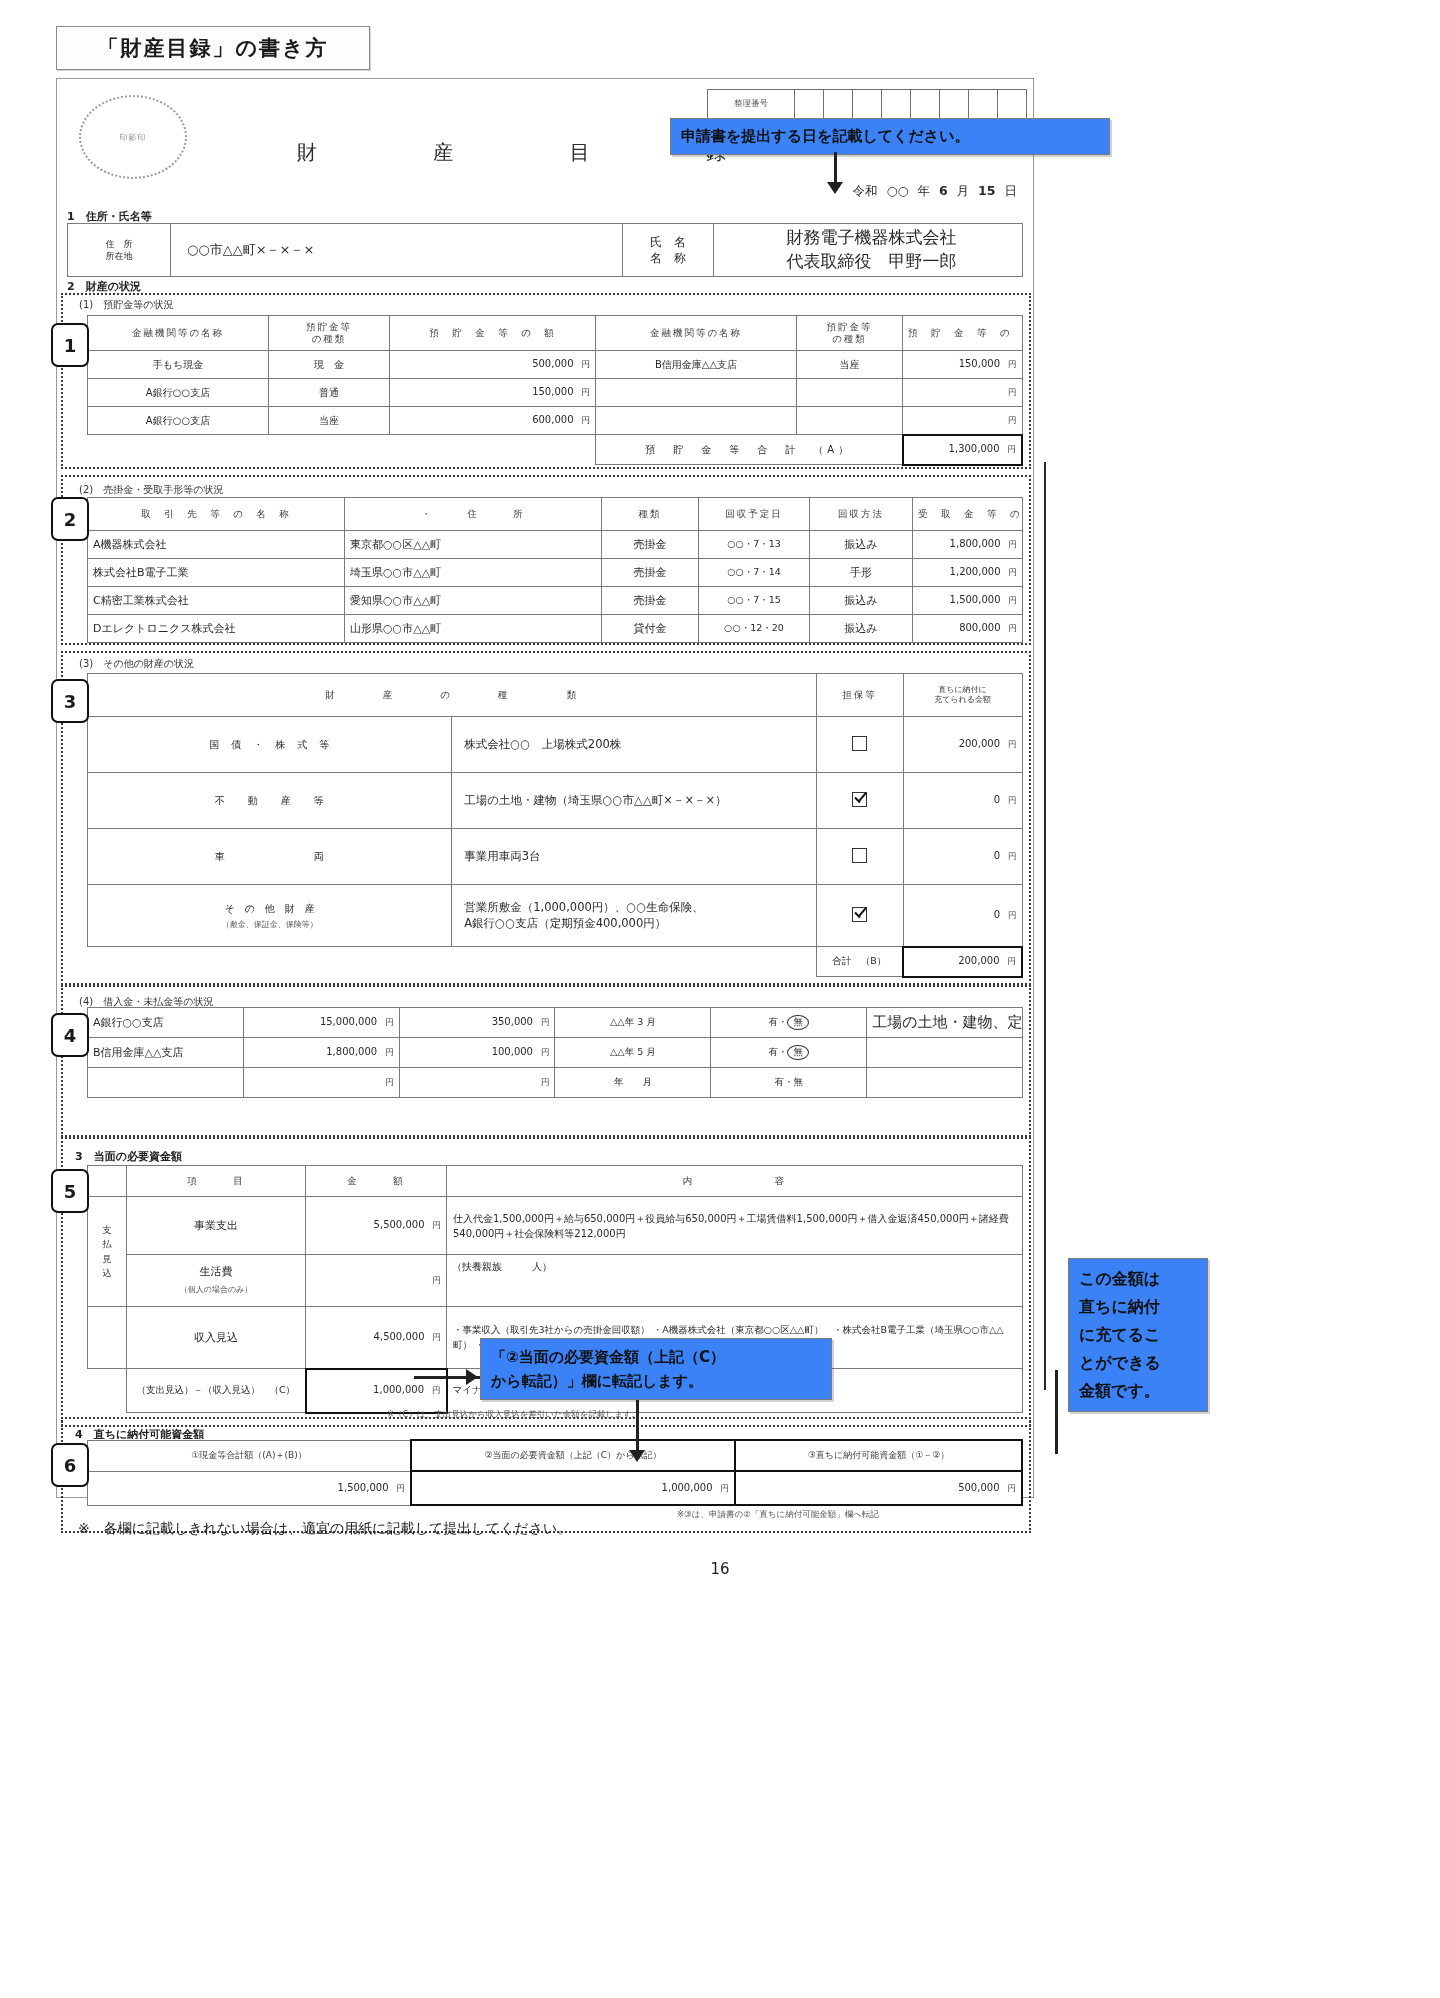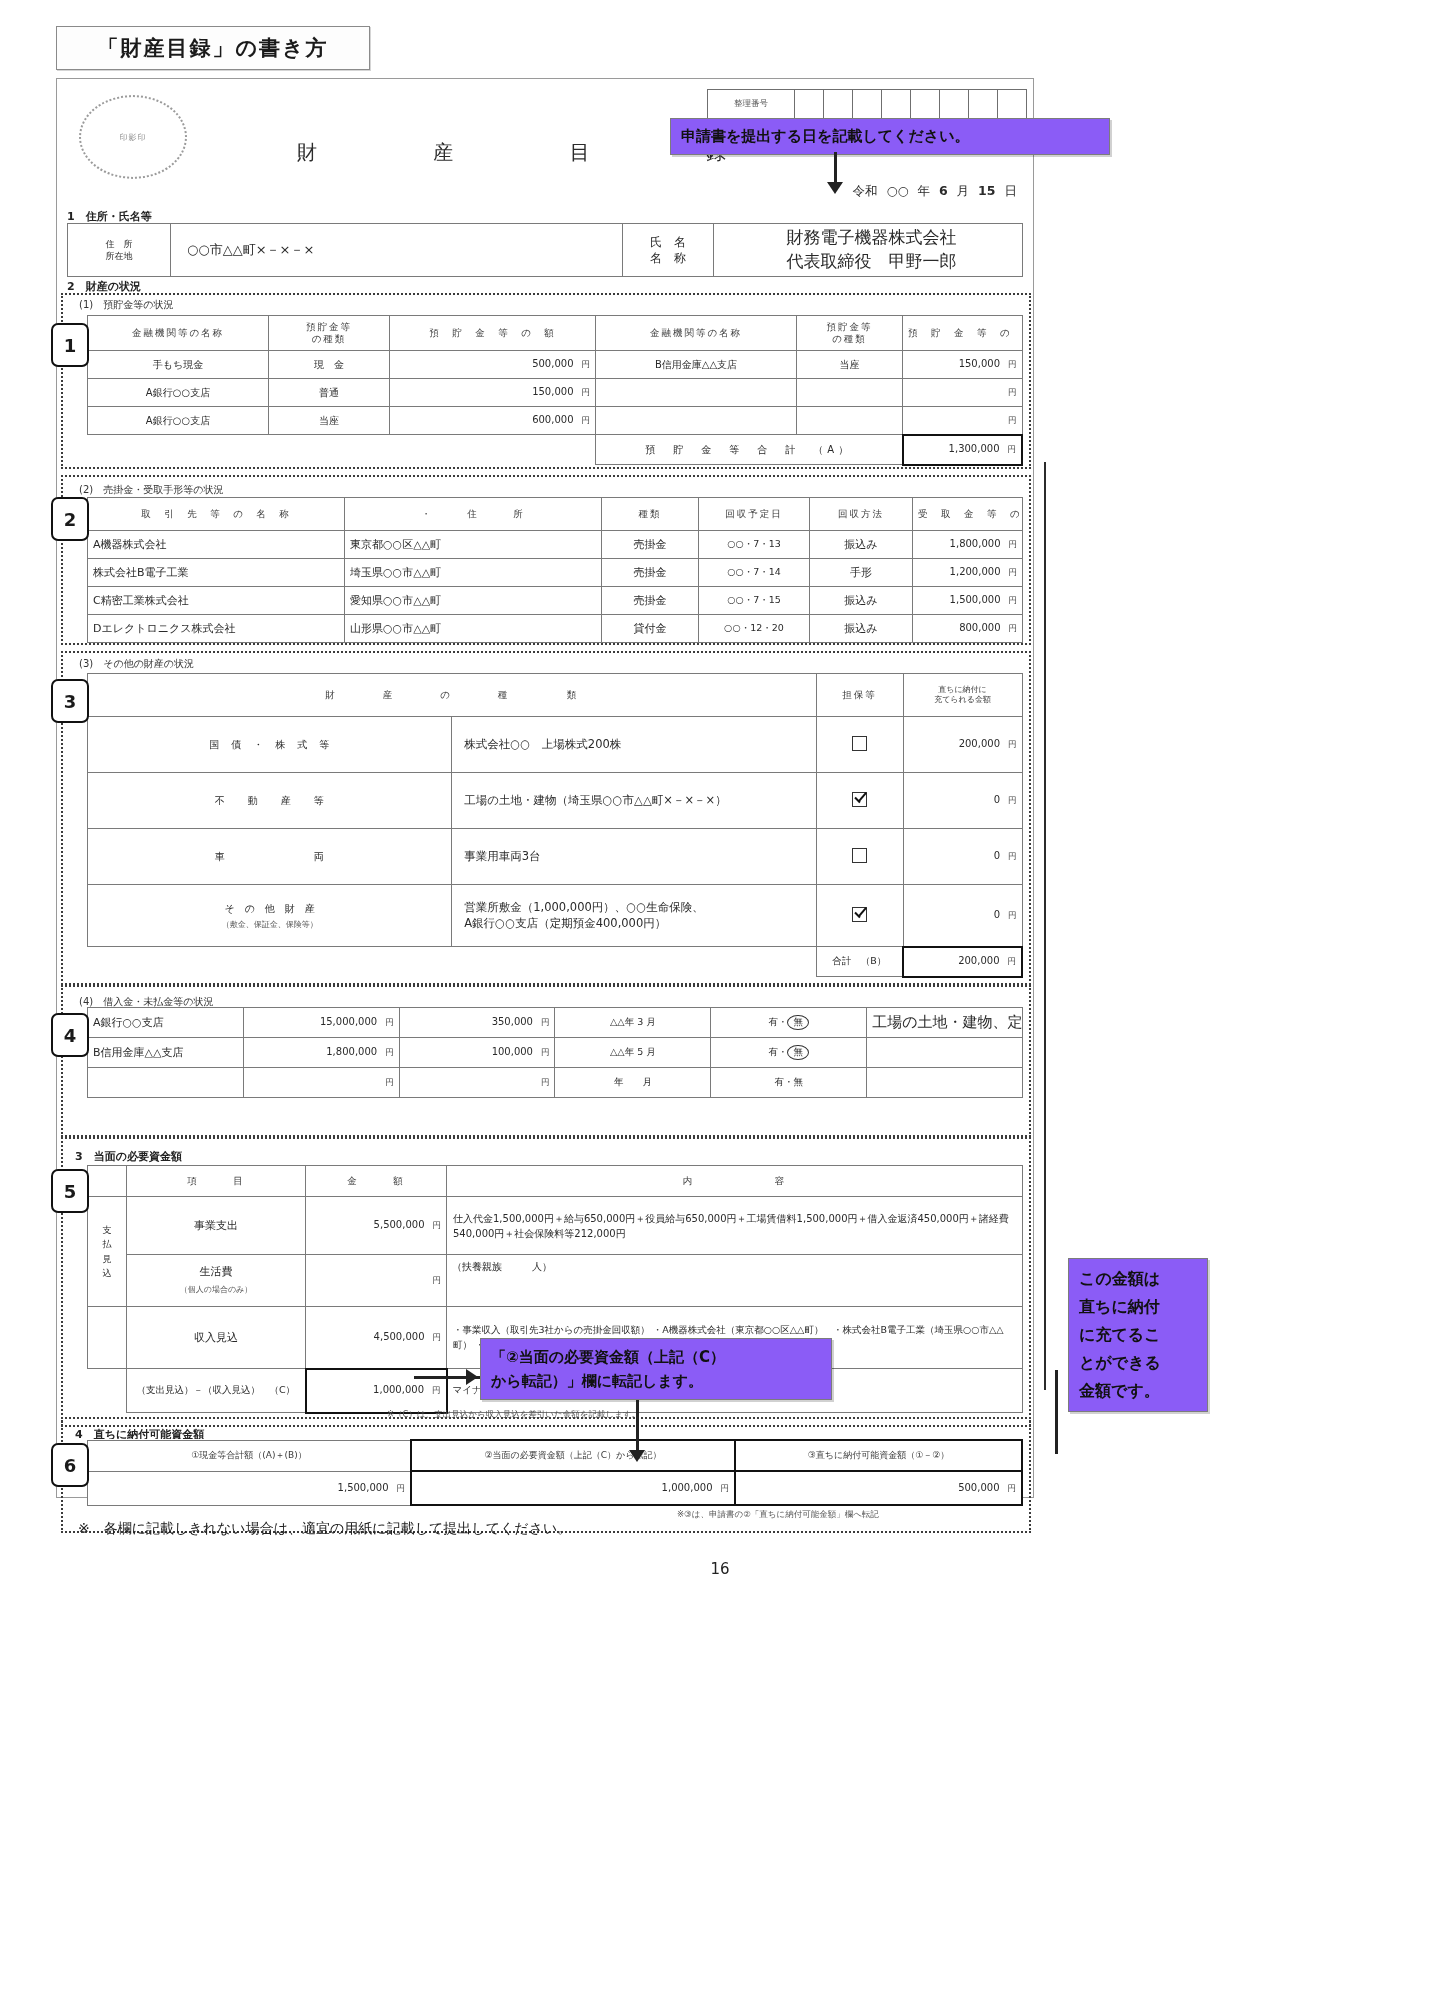--- a/index.html
+++ b/index.html
@@ -59,21 +59,21 @@
   
   .dateline{
     position:absolute;left:660px;top:104px;width:300px;
     display:flex;gap:9px;align-items:baseline;justify-content:flex-end;
     font-size:12.5px;color:#2b2b2b;
   }
   .dateline b{font-weight:bold;}
 
   
   .callout{
-    position:absolute;border:1px solid #7c7c7c;background:#8b5cf6;
+    position:absolute;border:1px solid #7c7c7c;background:#3b82f6;
     box-shadow:2px 2px 0 rgba(0,0,0,.18);
     font-size:15px;line-height:1.5;color:#111;font-weight:bold;
     padding:6px 10px;
   }
   .callout-arrow{position:absolute;background:#222;}
 
   
   .sec-label{position:absolute;font-size:11px;font-weight:bold;color:#222;}
   .sub-label{position:absolute;font-size:10px;color:#333;}
 

